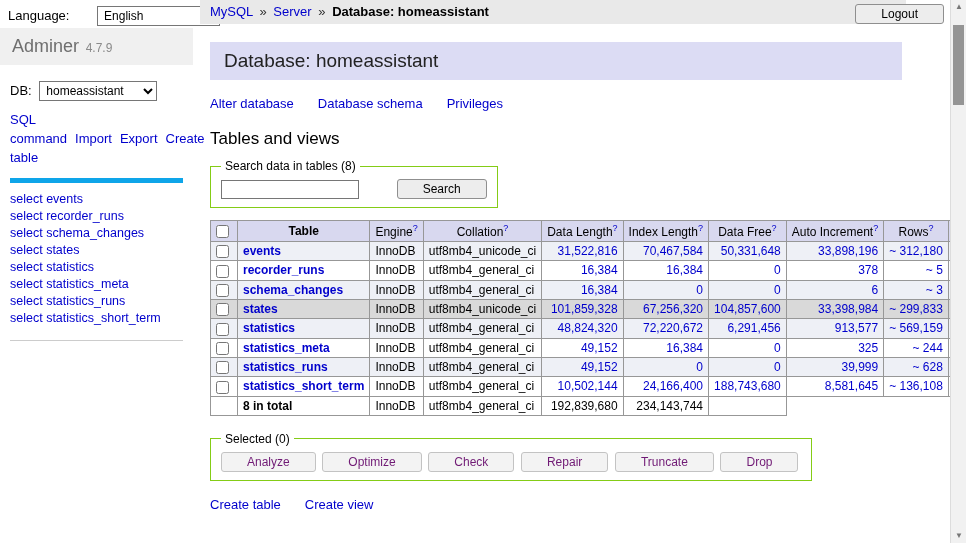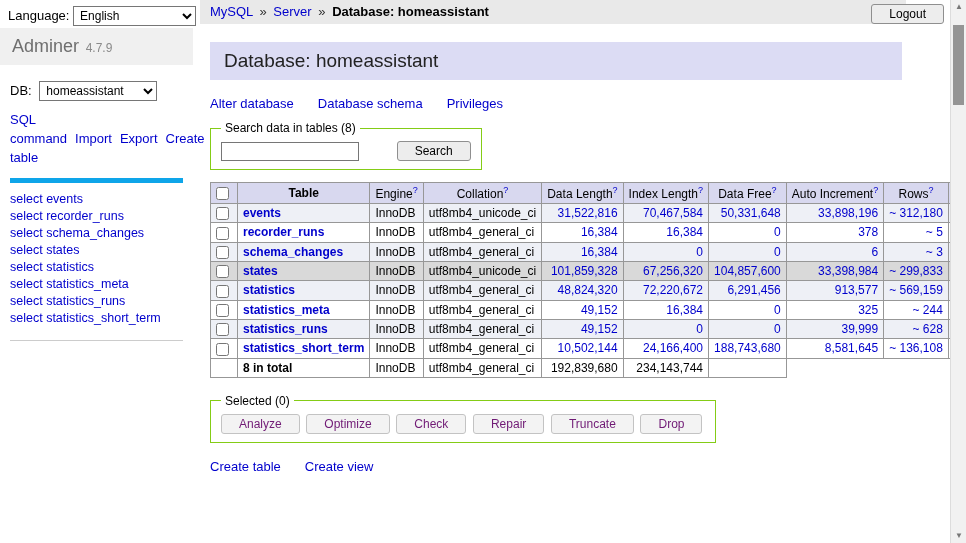--- a/index.html
+++ b/index.html
@@ -8,34 +8,34 @@
     width: 966px; height: 543px; position: relative; overflow: hidden;
     background: #fff; color: #000;
     font-family: "Liberation Sans", sans-serif; font-size: 13px;
   }
   a.lnk { color: #0000cc; text-decoration: none; cursor: pointer; }
   a.lnk.b { font-weight: bold; }
   a.lnk.blk { display: block; margin: 0 0 2px; }
 
   
   .lang-area { position: absolute; top: 6px; left: 8px; }
-  .lang-area select { width: 123px; }
+  .lang-area select { width: 123px; margin-left: 24px; }
   .breadcrumb {
     position: absolute; left: 200px; top: 0; width: 706px; height: 24px;
     background: #e9e9e9; line-height: 24px; padding-left: 10px;
   }
   .breadcrumb .sep { color: #333; margin: 0 3px; }
   .breadcrumb .cur { font-weight: bold; }
   .logout-area { position: absolute; top: 4px; right: 22px; }
 
   
   button {
     font-family: "Liberation Sans", sans-serif; font-size: 12px;
     background: #ededed; border: 1px solid #8f8f8f; border-radius: 3px;
-    padding: 2px 17px; color: #000; cursor: pointer;
+    padding: 2px 25px; color: #000; cursor: pointer;
   }
   button:disabled { color: #701a75; border-color: #c3c3c3; background: #f3f3f3; }
   select {
     font-family: "Liberation Sans", sans-serif; font-size: 12px;
     border: 1px solid #767676; background: #fff; padding: 1px 2px; height: 20px;
   }
   input[type=text] {
     font-family: "Liberation Sans", sans-serif; font-size: 12px;
     border: 1px solid #767676; height: 19px; width: 138px; padding: 1px 4px;
   }
@@ -148,20 +148,21 @@
       <a class="lnk blk">select statistics_runs</a>
       <a class="lnk blk">select statistics_short_term</a>
     </div>
 </div>
 
 <div class="content">
   <h1 class="title">Database: homeassistant</h1>
 
   <div class="linkrow"><a class="lnk">Alter database</a><a class="lnk">Database schema</a><a class="lnk">Privileges</a></div>
 
+  <h2>Tables and views</h2>
 
   <fieldset class="searchset">
     <legend>Search data in tables (8)</legend>
     <input type="text" value="" style="">
     <button>Search</button>
   </fieldset>
 
   <table class="tbl" id="tbl">
     <thead>
         <tr>

